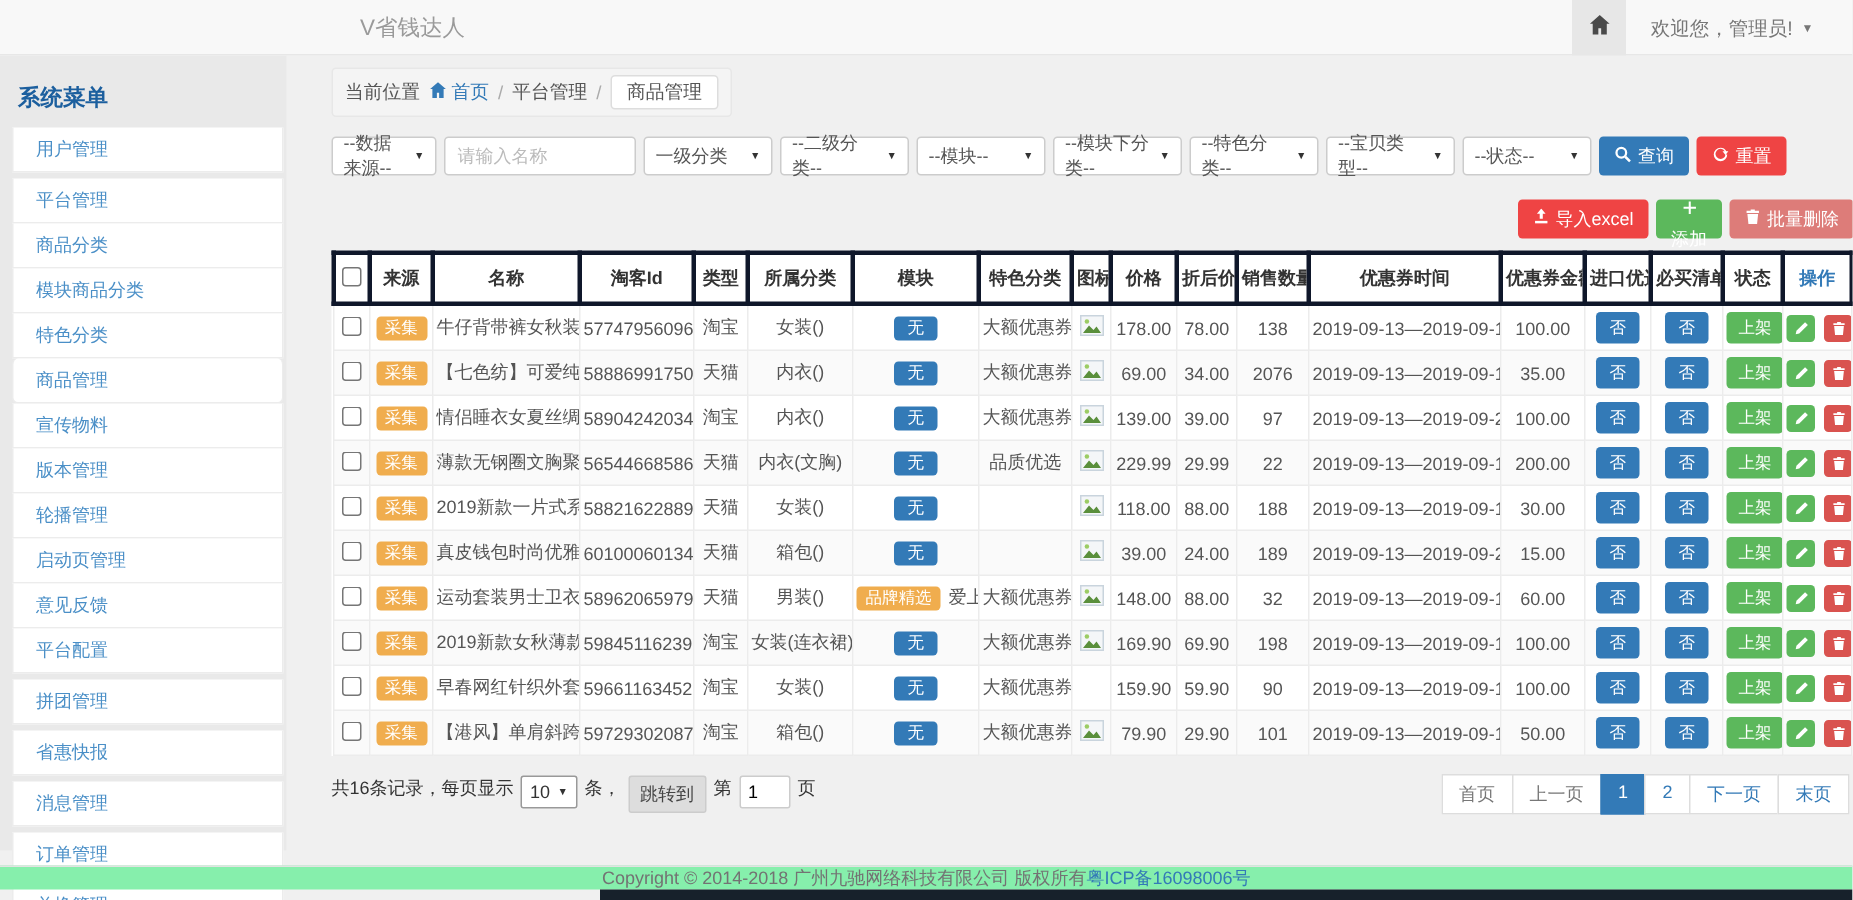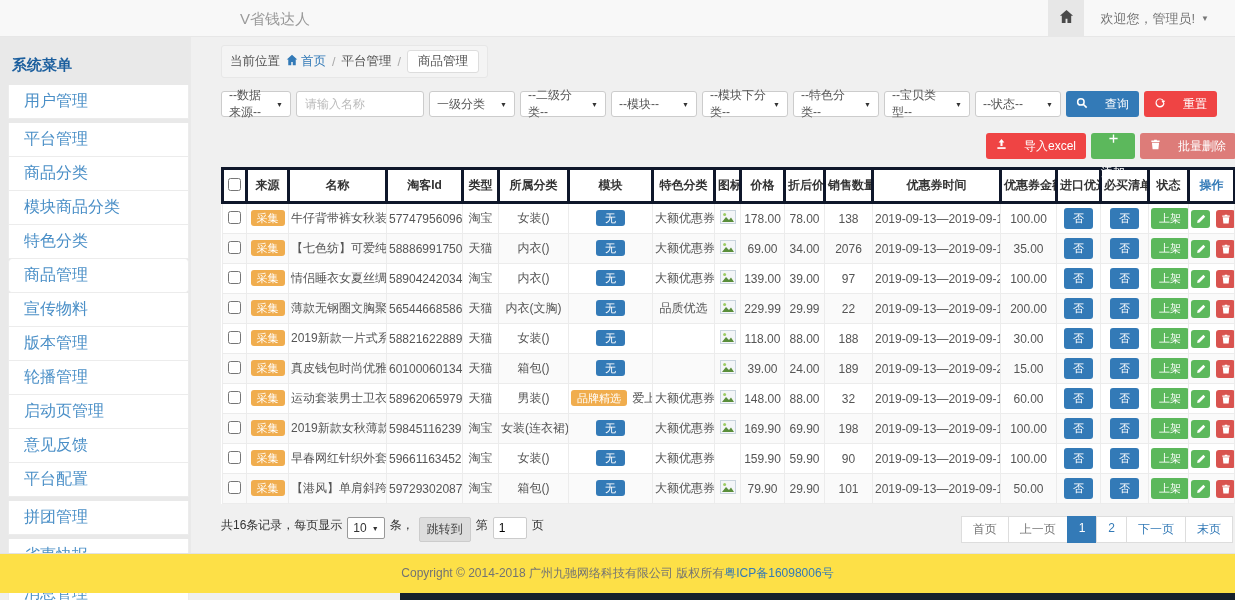--- a/index.html
+++ b/index.html
@@ -22,21 +22,21 @@
               justify-content:center; cursor:pointer; }
   .welcome  { display:flex; align-items:center; gap:6px; padding:0 26px 0 16px;
               font-size:13px; color:#777; cursor:pointer; }
   .caret-sm { font-size:8px; color:#777; }
 
   
   .side-rail { position:absolute; left:0; top:37px; bottom:33px; width:191px; background:#e9e9e9; z-index:1; }
   .sidebar   { position:absolute; left:8px; top:50px; width:181px; z-index:2; }
   .side-heading { font-size:15px; font-weight:bold; color:#1c5f9e; margin:6px 0 10px 4px; }
   .side-item { font-size:13px; cursor:pointer; }
-  .side-item.sub { background:#fff; color:#4a8fc7; font-size:16px;
+  .side-item.sub { background:#fff; color:#4a8fc7; font-size:12px;
                    padding:6px 15px; border:1px solid #ececec; border-top:none; }
   .side-group { background:#f7f7f7; border:1px solid #e3e3e3; color:#444;
                 padding:7px 15px; margin-top:4px; }
   .side-active { background:#fdd8a3; color:#6d5a33; border-radius:4px;
                  border-color:#fdd8a3; }
 
   
   .main { position:absolute; left:221px; top:45px; width:1015px; z-index:2; }
 
   .breadcrumb { display:inline-flex; align-items:center; gap:6px;
@@ -54,21 +54,21 @@
              display:flex; align-items:center; justify-content:space-between;
              padding:0 7px; font-size:12px; color:#555; cursor:pointer; }
   .fselect .caret { font-size:7px; color:#333; margin-left:6px; }
   .w-source { width:70px; }
   .fselect.rep { width:86px; }
   .finput { height:26px; width:128px; border:1px solid #ccc; border-radius:3px;
             padding:0 8px; font-size:12px; color:#555; }
   .finput::placeholder { color:#bbb; }
 
   .btn { height:26px; border:none; border-radius:3px; color:#fff; font-size:12px;
-         display:inline-flex; align-items:center; gap:17px; padding:0 10px; cursor:pointer; }
+         display:inline-flex; align-items:center; gap:4px; padding:0 10px; cursor:pointer; }
   .btn-primary { background:#337ab7; }
   .btn-info    { background:#ef4444; }
   .btn-success { background:#5cb85c;flex-direction:column; }
   .btn-danger-light { background:#dd7c79; }
 
   
   .toolbar { margin-top:16px; display:flex; justify-content:flex-end; gap:5px; }
 
   
   .grid { margin-top:8px; border-collapse:collapse; table-layout:fixed;
@@ -104,21 +104,21 @@
               padding:3px 7px; color:#444; cursor:pointer; }
   .jump-input { width:34px; height:22px; border:1px solid #ccc; border-radius:2px;
                 padding:0 5px; font-size:12px; }
   .pager { display:flex; }
   .pager .page-btn { border:1px solid #ddd; background:#fff; color:#337ab7;
                      padding:4px 11px; margin-left:-1px; cursor:pointer; }
   .pager .page-btn.active { background:#337ab7; border-color:#337ab7; color:#fff; }
   .pager .page-btn.muted  { color:#777; }
 
   
-  .footer { position:absolute; left:0; right:0; bottom:7px; height:40px; background:#fde047;
+  .footer { position:absolute; left:0; right:0; bottom:7px; height:16px; background:#86efac;
             border-top:1px solid #e2e2e2; display:flex; align-items:center;
             justify-content:center; font-size:12px; color:#737373; z-index:20; }
   .footer a { color:#337ab7; text-decoration:none; cursor:pointer; }
   .bottom-strip { position:absolute; left:400px; right:0; bottom:0; height:7px;
                   background:#17212b; z-index:21; }
 </style>
 </head>
 <body>
 
 <div class="navbar">

